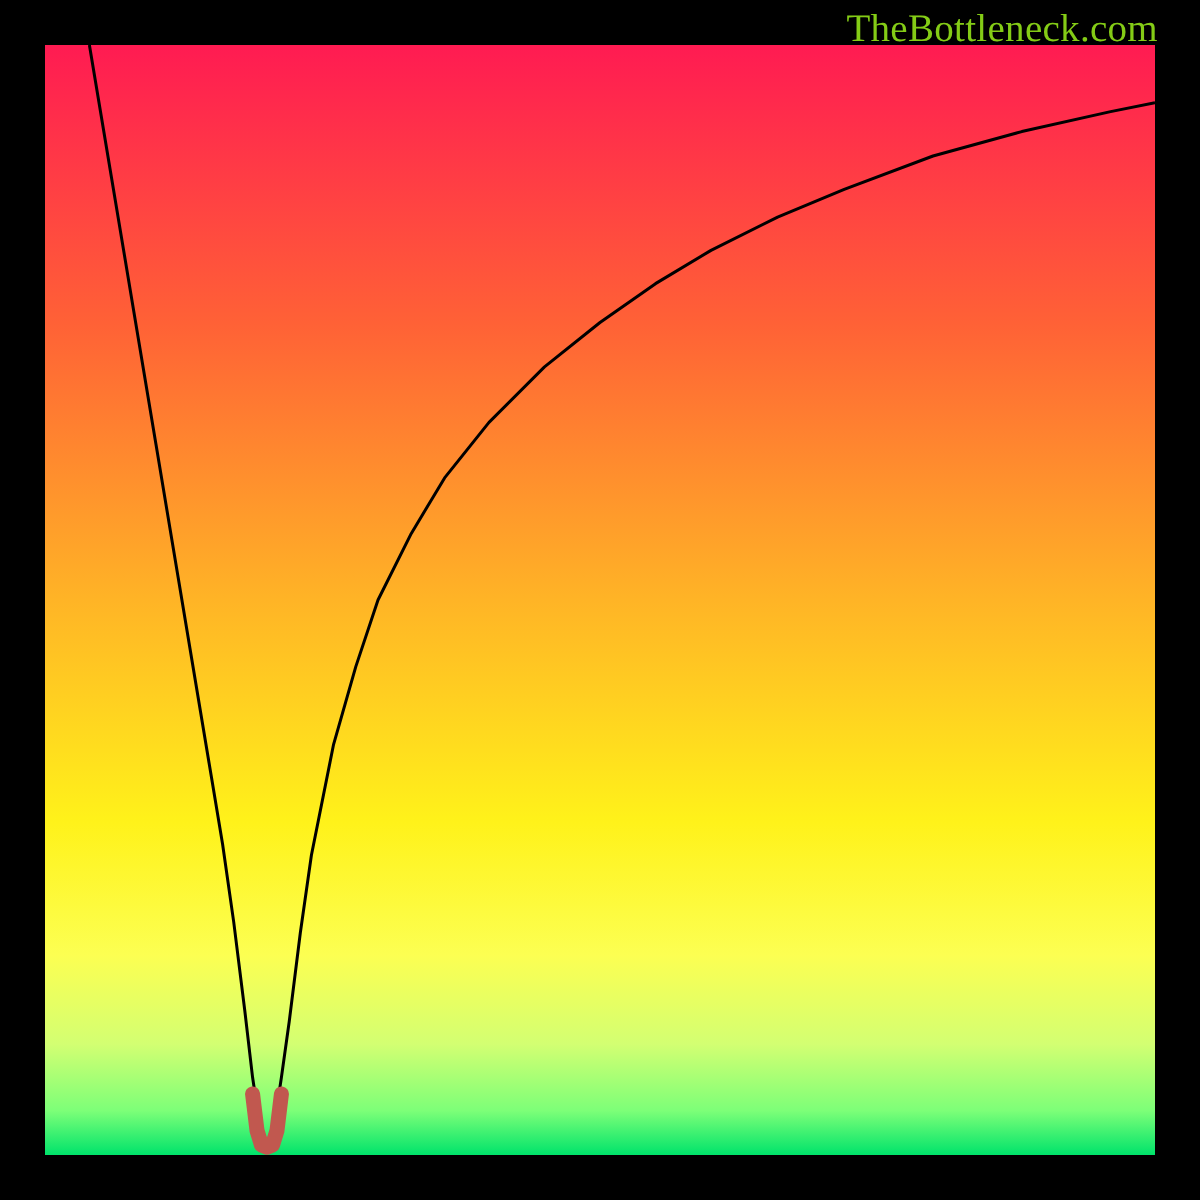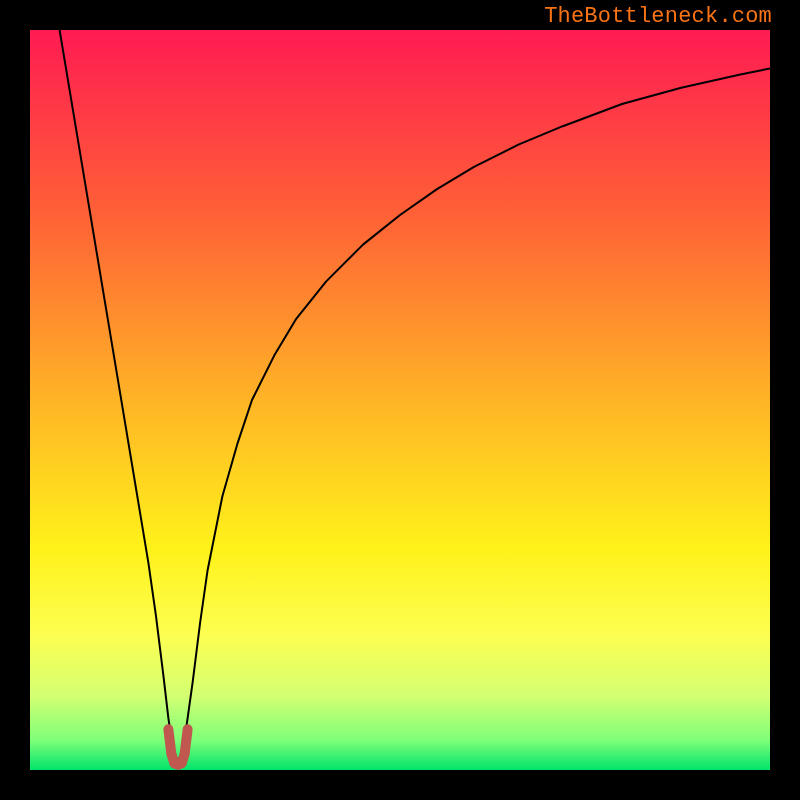--- a/index.html
+++ b/index.html
@@ -22,23 +22,23 @@
     position: absolute;
     left: 30px;
     top: 30px;
     width: 740px;
     height: 740px;
   }
   .watermark {
     position: absolute;
     top: 4px;
     right: 28px;
-    font-family: Liberation Mono, monospace;
-    font-size: 22px;
-    color: #f97316;
+    font-family: Liberation Serif, serif;
+    font-size: 26px;
+    color: #84cc16;
     letter-spacing: 0.2px;
     user-select: none;
   }
 </style>
 </head>
 <body>
 
 <div class="frame">
   <div class="watermark">TheBottleneck.com</div>
   <svg class="plot" viewBox="0 0 740 740" preserveAspectRatio="none">

